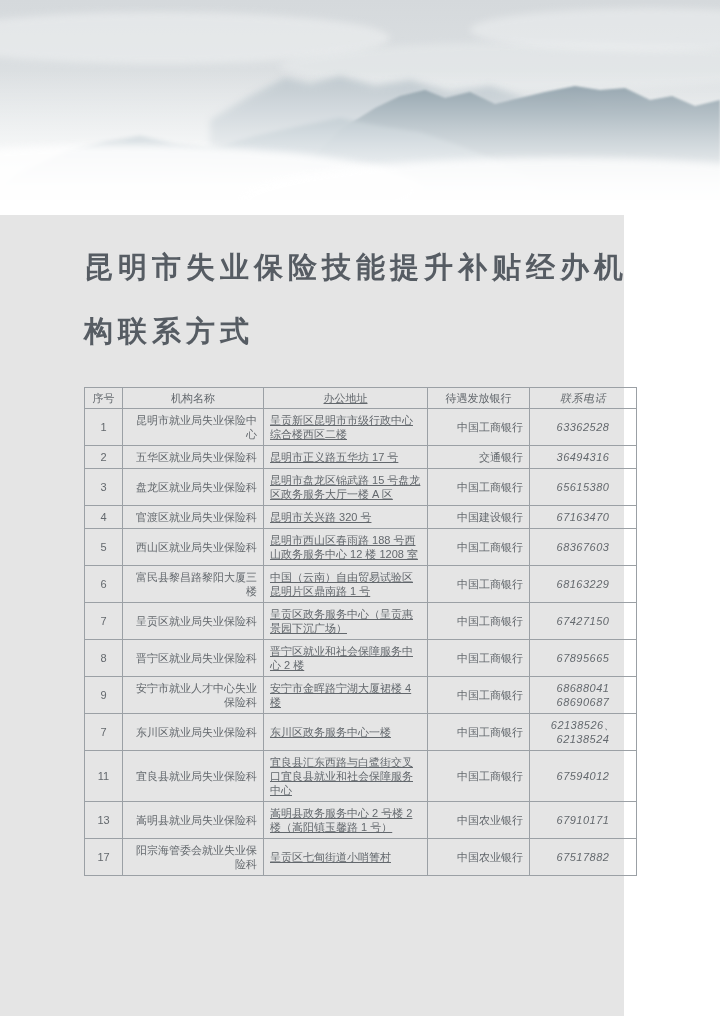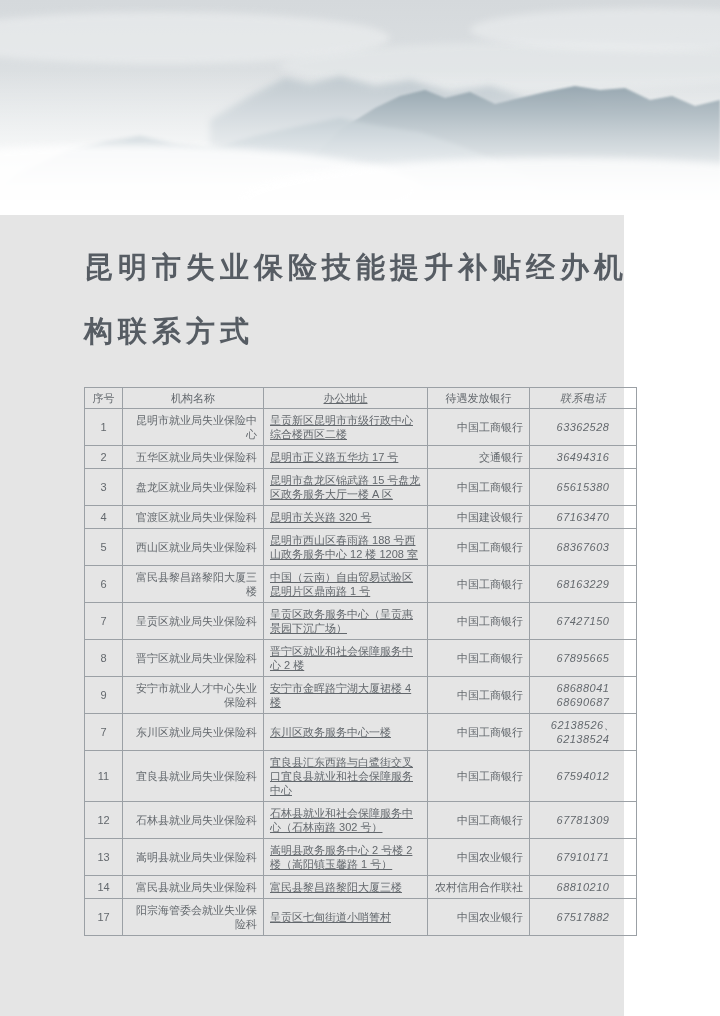--- a/index.html
+++ b/index.html
@@ -200,41 +200,27 @@
 62138524</td>
         </tr>
         <tr>
           <td class="col-no">11</td>
           <td class="col-name">宜良县就业局失业保险科</td>
           <td class="col-address">宜良县汇东西路与白鹭街交叉口宜良县就业和社会保障服务中心</td>
           <td class="col-bank">中国工商银行</td>
           <td class="col-phone">67594012</td>
         </tr>
         <tr>
-          <td class="col-no">12</td>
-          <td class="col-name">石林县就业局失业保险科</td>
-          <td class="col-address">石林县就业和社会保障服务中心（石林南路 302 号）</td>
-          <td class="col-bank">中国工商银行</td>
-          <td class="col-phone">67781309</td>
-        </tr>
-        <tr>
           <td class="col-no">13</td>
           <td class="col-name">嵩明县就业局失业保险科</td>
           <td class="col-address">嵩明县政务服务中心 2 号楼 2 楼（嵩阳镇玉馨路 1 号）</td>
           <td class="col-bank">中国农业银行</td>
           <td class="col-phone">67910171</td>
         </tr>
         <tr>
-          <td class="col-no">14</td>
-          <td class="col-name">富民县就业局失业保险科</td>
-          <td class="col-address">富民县黎昌路黎阳大厦三楼</td>
-          <td class="col-bank">农村信用合作联社</td>
-          <td class="col-phone">68810210</td>
-        </tr>
-        <tr>
           <td class="col-no">17</td>
           <td class="col-name">阳宗海管委会就业失业保险科</td>
           <td class="col-address">呈贡区七甸街道小哨箐村</td>
           <td class="col-bank">中国农业银行</td>
           <td class="col-phone">67517882</td>
         </tr>
       </tbody>
   </table>
 
 </div>

